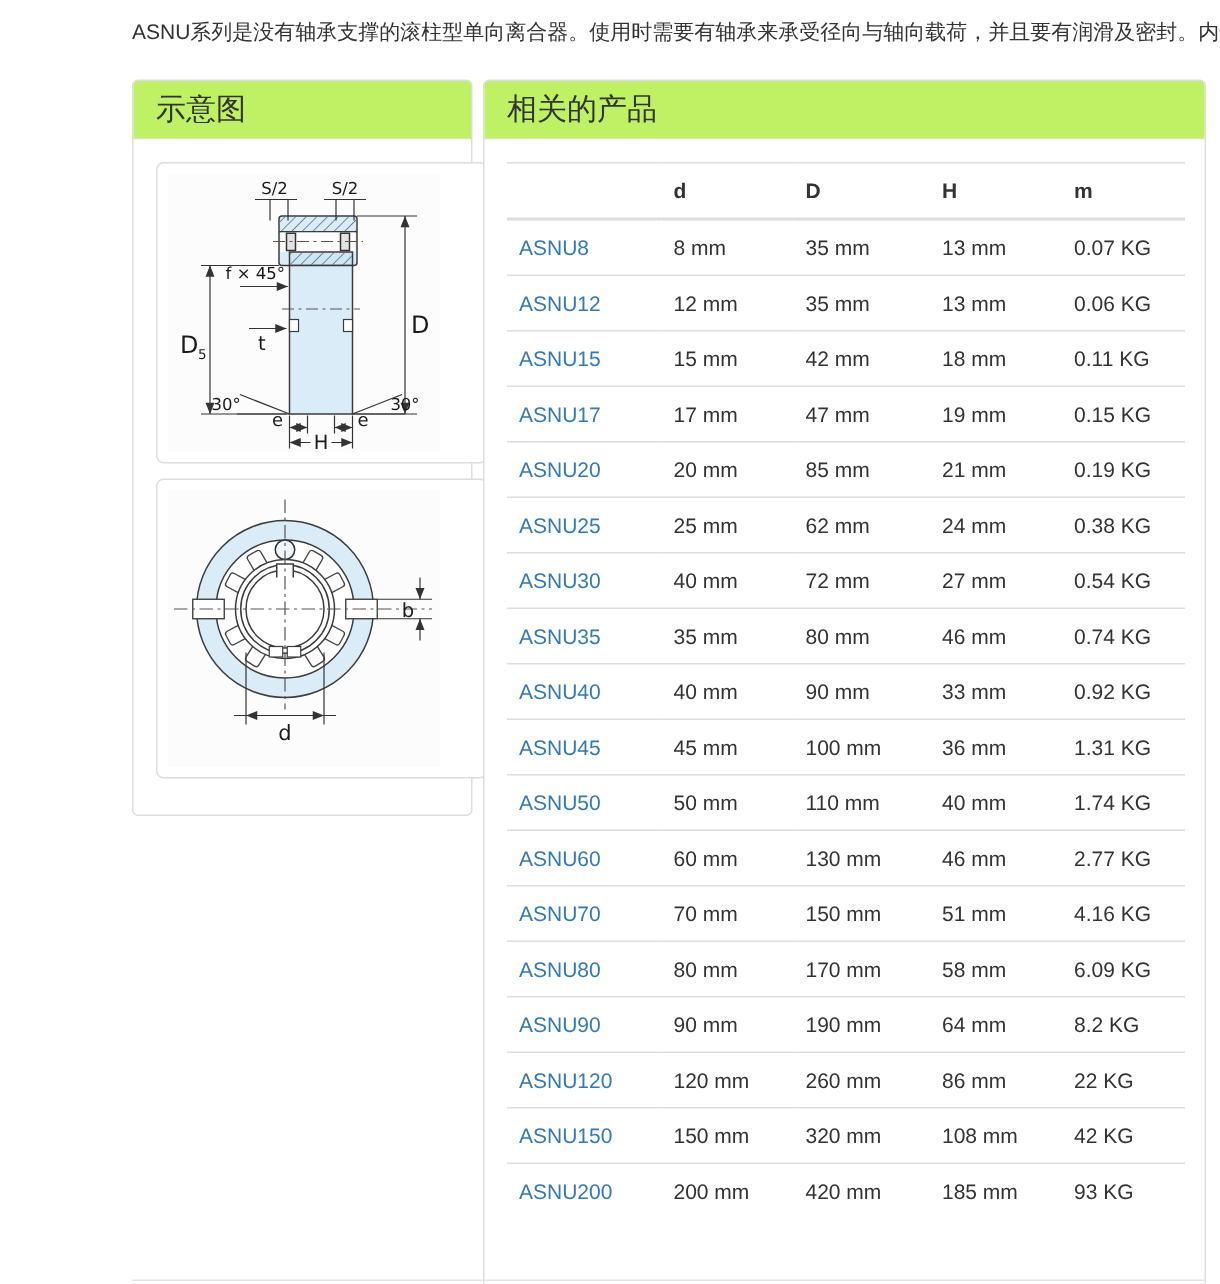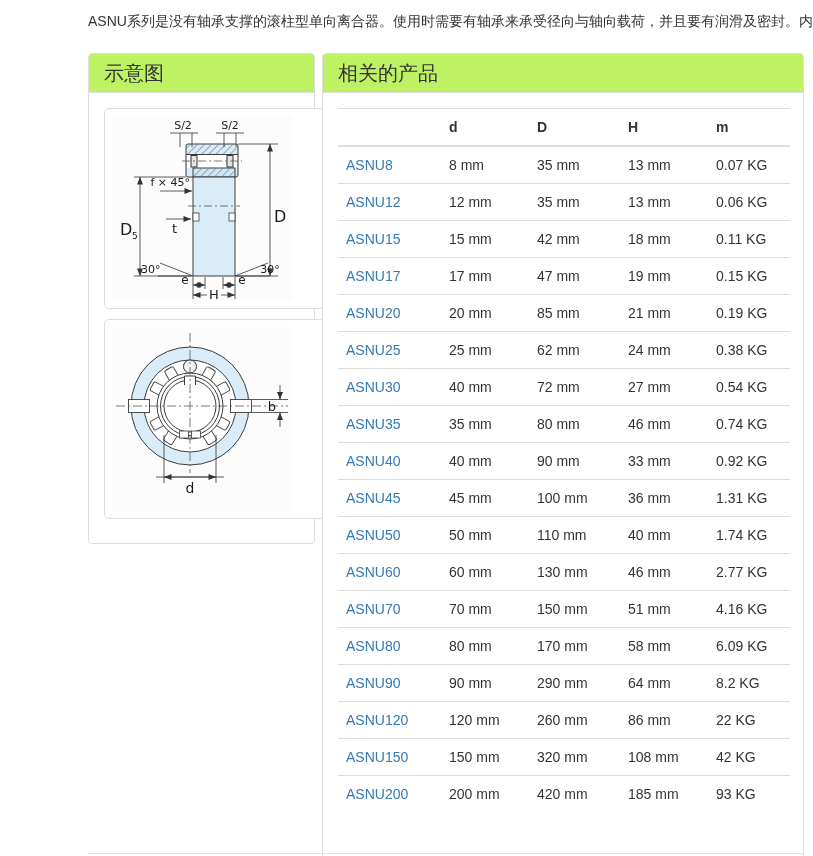--- a/index.html
+++ b/index.html
@@ -336,21 +336,21 @@
             <tr>
               <td><a href="#">ASNU80</a></td>
               <td>80 mm</td>
               <td>170 mm</td>
               <td>58 mm</td>
               <td>6.09 KG</td>
             </tr>
             <tr>
               <td><a href="#">ASNU90</a></td>
               <td>90 mm</td>
-              <td>290 mm</td>
+              <td>190 mm</td>
               <td>64 mm</td>
               <td>8.2 KG</td>
             </tr>
             <tr>
               <td><a href="#">ASNU120</a></td>
               <td>120 mm</td>
               <td>260 mm</td>
               <td>86 mm</td>
               <td>22 KG</td>
             </tr>

